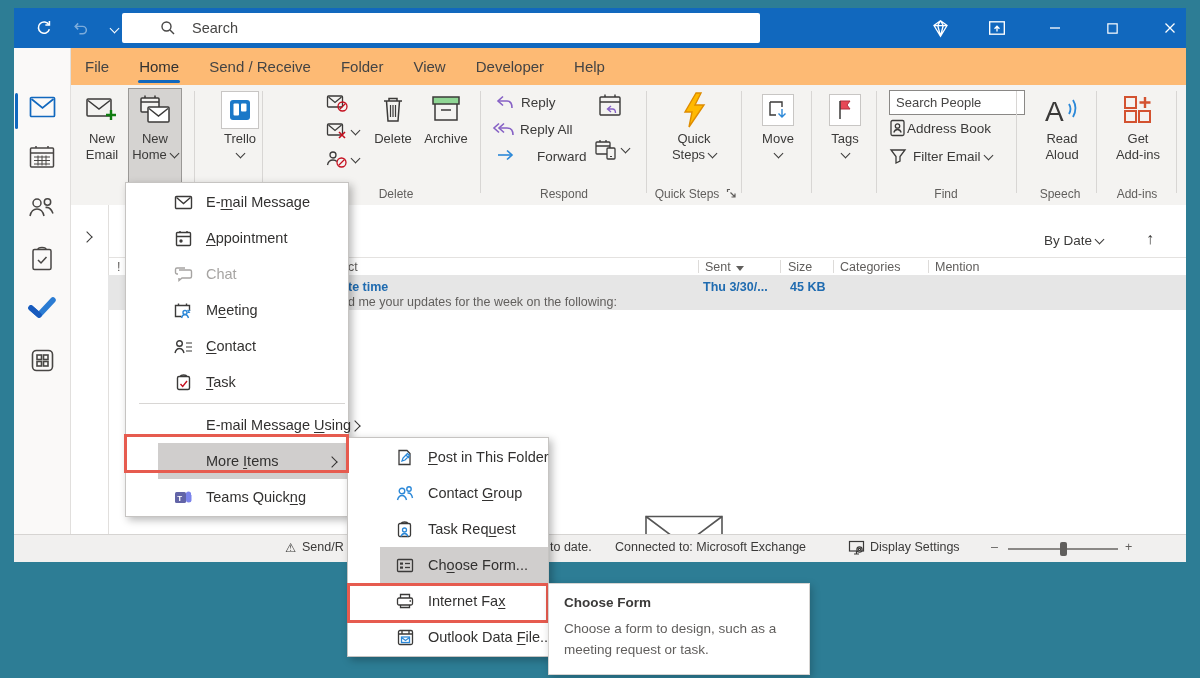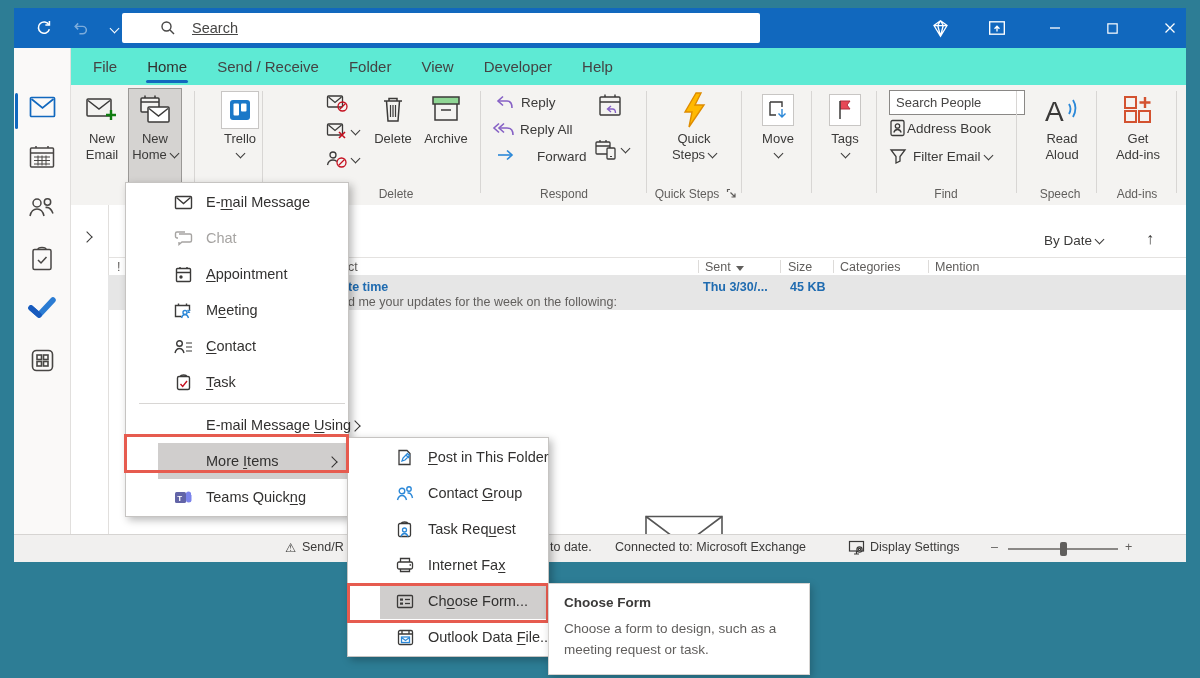--- a/index.html
+++ b/index.html
@@ -6,26 +6,26 @@
   body{font-family:"Liberation Sans","DejaVu Sans",sans-serif;-webkit-font-smoothing:antialiased;}
   .canvas{position:relative;width:1200px;height:678px;background:#2d7d95;overflow:hidden;}
   .abs{position:absolute;}
   
   .win{position:absolute;left:14px;top:8px;width:1172px;height:554px;background:#f4f3f1;z-index:1;}
   
   .titlebar{position:absolute;left:0;top:0;width:100%;height:40px;background:#1168be;}
   .tb-ic{position:absolute;top:0;height:40px;width:36px;display:flex;align-items:center;justify-content:center;color:#fff;}
   .searchbox{position:absolute;left:108px;top:5px;width:638px;height:30px;background:#fff;border-radius:2px;display:flex;align-items:center;}
   .searchbox .mag{margin-left:38px;display:flex;}
-  .searchbox .ph{margin-left:16px;font-size:14.5px;color:#474645;text-decoration:underline;}
+  .searchbox .ph{margin-left:16px;font-size:14.5px;color:#474645;}
   
   .chev{display:inline-block;width:6px;height:6px;border-right:1.5px solid currentColor;border-bottom:1.5px solid currentColor;transform:rotate(45deg);margin-left:4px;margin-bottom:2px;}
   .chevR{display:inline-block;width:7px;height:7px;border-right:1.6px solid currentColor;border-bottom:1.6px solid currentColor;transform:rotate(-45deg);}
   
-  .tabs{position:absolute;left:56px;top:40px;right:0;height:37px;display:flex;align-items:center;padding-left:8px;background:#5eead4;}
+  .tabs{position:absolute;left:56px;top:40px;right:0;height:37px;display:flex;align-items:center;padding-left:0;background:#fdba74;}
   .tab{position:relative;padding:0 15px;font-size:15px;color:#444;height:37px;display:flex;align-items:center;}
   .tab.active{color:#323130;}
   .tab.active::after{content:"";position:absolute;left:14px;right:14px;bottom:2px;height:3px;background:#1168be;border-radius:2px;}
   
   .ribbon{position:absolute;left:56px;top:77px;right:0;height:120px;background:#f4f3f1;border-bottom:1px solid #e1dfdd;}
   .rsep{position:absolute;top:6px;height:102px;width:1px;background:#d8d6d4;}
   .bigbtn{position:absolute;top:3px;height:94px;display:flex;flex-direction:column;align-items:center;border:1px solid transparent;}
   .bigbtn .bic{height:42px;display:flex;align-items:center;}
   .bigbtn .l1,.bigbtn .l2{font-size:13px;color:#3b3a39;line-height:16px;white-space:nowrap;}
   .bigbtn.pressed{background:#d5d3d1;border:1px solid #9a9896;}
@@ -492,39 +492,39 @@
     <div class="mi">
       <span class="mic">
         <svg width="19" height="15" viewBox="0 0 19 15" fill="none" stroke="#3b3a39" stroke-width="1.4">
           <rect x="1.5" y="1.5" width="16" height="12" rx="1"></rect>
             <path d="M2.5 2.5 L9.5 8.5 L16.5 2.5"></path>
         </svg>
       </span>
       <span class="mtext"><span>E-</span><u>m</u><span>ail Message</span></span>
     </div>
 
-    <div class="mi disabled">
-      <span class="mic">
-        <svg width="19" height="16" viewBox="0 0 19 16" fill="none" stroke="#a6a4a2" stroke-width="1.4">
-          <path d="M5 4 H16 a1.5 1.5 0 0 1 1.5 1.5 v5 a1.5 1.5 0 0 1 -1.5 1.5 h-8 l-3 2.5 v-2.5"></path>
-          <path d="M4 8 H3 a1.5 1.5 0 0 1 -1.5 -1.5 v-3 A1.5 1.5 0 0 1 3 2 h8"></path>
-        </svg>
-      </span>
-      <span class="mtext"><span>Chat</span><u></u><span></span></span>
-    </div>
-
     <div class="mi">
       <span class="mic">
         <svg width="17" height="17" viewBox="0 0 17 17" fill="none" stroke="#3b3a39" stroke-width="1.4">
           <rect x="1.5" y="2.5" width="14" height="13" rx="1"></rect>
             <path d="M1.5 6.5 h14 M5 2.5 V1 M12 2.5 V1"></path>
           <circle cx="6" cy="11" r="1" fill="#3b3a39"></circle>
         </svg>
       </span>
       <span class="mtext"><span></span><u>A</u><span>ppointment</span></span>
+    </div>
+
+    <div class="mi disabled">
+      <span class="mic">
+        <svg width="19" height="16" viewBox="0 0 19 16" fill="none" stroke="#a6a4a2" stroke-width="1.4">
+          <path d="M5 4 H16 a1.5 1.5 0 0 1 1.5 1.5 v5 a1.5 1.5 0 0 1 -1.5 1.5 h-8 l-3 2.5 v-2.5"></path>
+          <path d="M4 8 H3 a1.5 1.5 0 0 1 -1.5 -1.5 v-3 A1.5 1.5 0 0 1 3 2 h8"></path>
+        </svg>
+      </span>
+      <span class="mtext"><span>Chat</span><u></u><span></span></span>
     </div>
 
     <div class="mi">
       <span class="mic">
         <svg width="18" height="17" viewBox="0 0 18 17" fill="none" stroke="#3b3a39" stroke-width="1.4">
           <path d="M1.5 6.5 V3.5 h14 v3 M1.5 6.5 v8 h6 M15.5 6.5 V9 M4.5 3.5 V1.5 M12.5 3.5 V1.5"></path>
           <circle cx="11" cy="10.5" r="2" stroke="#2b88d8"></circle>
             <path d="M7.5 16 q1 -3.5 3.5 -3.5 q2.5 0 3.5 3.5" stroke="#2b88d8"></path>
           <path d="M13.5 8 l2.5 2.5 M16 8 l-2.5 2.5" stroke="#2b88d8" stroke-width="1.2"></path>
         </svg>
@@ -610,48 +610,48 @@
     <div class="mi">
       <span class="mic">
         <svg width="16" height="17" viewBox="0 0 16 17" fill="none" stroke="#3b3a39" stroke-width="1.3">
           <rect x="1.5" y="2.5" width="12" height="13" rx="1.5"></rect>
             <path d="M4.5 2.5 q0 -1.5 3 -1.5 q3 0 3 1.5"></path>
           <circle cx="7.5" cy="9" r="2" stroke="#2b88d8"></circle>
             <path d="M4 15.5 q1 -3 3.5 -3 q2.5 0 3.5 3" stroke="#2b88d8"></path>
         </svg>
       </span>
       <span class="mtext"><span>Task Req</span><u>u</u><span>est</span></span>
-    </div>
-
-    <div class="mi">
-      <span class="mic">
-        <svg width="18" height="16" viewBox="0 0 18 16" fill="none" stroke="#3b3a39" stroke-width="1.3">
-          <rect x="1.5" y="5" width="15" height="7" rx="1.5"></rect>
-          <path d="M4.5 5 V1.5 h9 V5 M4.5 12 v2.5 h9 V12"></path>
-            <path d="M13.5 8 h1.5"></path>
-        </svg>
-      </span>
-      <span class="mtext"><span>Internet Fa</span><u>x</u><span></span></span>
     </div>
 
     <div class="mi hl">
       <span class="mic">
         <svg width="18" height="15" viewBox="0 0 18 15" fill="none" stroke="#3b3a39" stroke-width="1.3">
           <rect x="1.5" y="1.5" width="15" height="12" rx="1"></rect>
           <rect x="4" y="4.5" width="3" height="2.2" fill="#3b3a39" stroke="none"></rect>
             <path d="M9 5.5 h5"></path>
           <rect x="4" y="8.5" width="3" height="2.2" fill="#3b3a39" stroke="none"></rect>
             <path d="M9 9.5 h5"></path>
         </svg>
       </span>
       <span class="mtext"><span>Ch</span><u>o</u><span>ose Form...</span></span>
     </div>
 
     <div class="mi">
       <span class="mic">
+        <svg width="18" height="16" viewBox="0 0 18 16" fill="none" stroke="#3b3a39" stroke-width="1.3">
+          <rect x="1.5" y="5" width="15" height="7" rx="1.5"></rect>
+          <path d="M4.5 5 V1.5 h9 V5 M4.5 12 v2.5 h9 V12"></path>
+            <path d="M13.5 8 h1.5"></path>
+        </svg>
+      </span>
+      <span class="mtext"><span>Internet Fa</span><u>x</u><span></span></span>
+    </div>
+
+    <div class="mi">
+      <span class="mic">
         <svg width="17" height="17" viewBox="0 0 17 17" fill="none" stroke="#3b3a39" stroke-width="1.3">
           <rect x="1.5" y="1.5" width="14" height="14" rx="1.5"></rect>
             <path d="M1.5 5 h14 M5 1.5 V5 M12 1.5 V5"></path>
           <rect x="4.5" y="8" width="8" height="5.5" stroke="#2b88d8"></rect>
             <path d="M4.5 8.5 L8.5 11.5 L12.5 8.5" stroke="#2b88d8"></path>
         </svg>
       </span>
       <span class="mtext"><span>Outlook Data </span><u>F</u><span>ile...</span></span>
     </div>
   </div>

